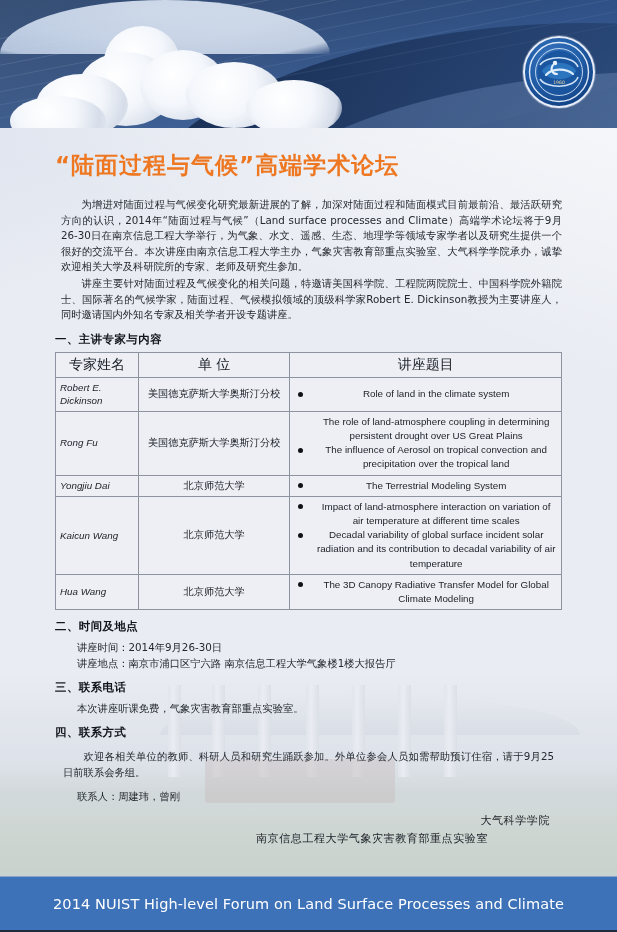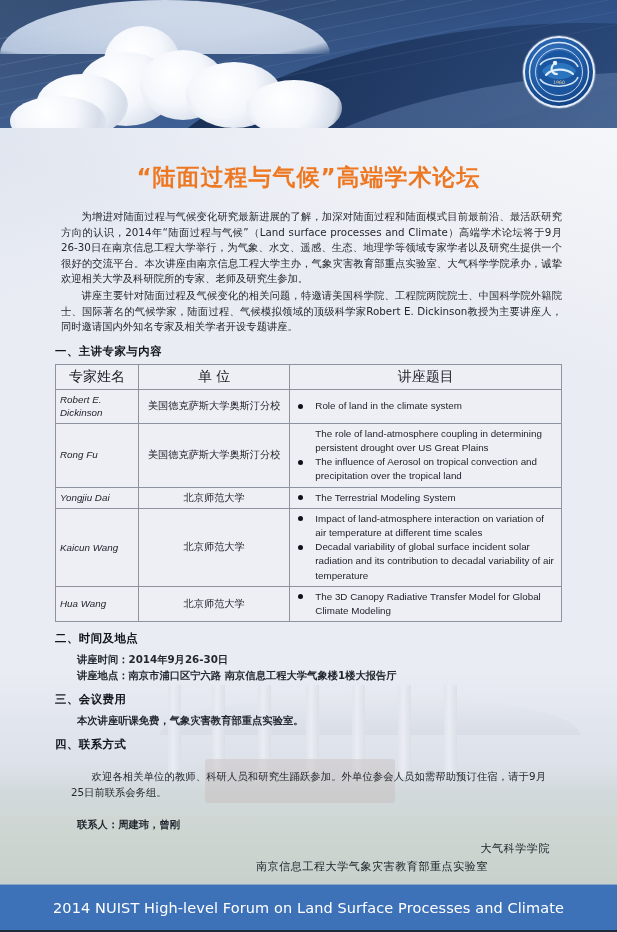--- a/index.html
+++ b/index.html
@@ -114,22 +114,22 @@
     background: linear-gradient(to bottom, rgba(150,168,140,.8), rgba(120,142,110,.9));
   }
 
   .content {
     position: relative;
     padding: 0 55px;
     z-index: 3;
   }
 
   .title {
-    margin: 12px; padding: 22px 0 4px 0;
-    text-align: center;
+    margin: 0; padding: 22px 0 4px 0;
+    text-align: left;
     font-size: 23px;
     font-weight: bold;
     color: #ee7822;
     letter-spacing: 1px;
     font-family: "DejaVu Sans", "Liberation Sans", sans-serif;
   }
 
   .para {
     margin: 0 0 1px 6px;
     font-size: 10.3px;
@@ -148,24 +148,23 @@
     color: #12161c;
     letter-spacing: .5px;
     font-family: "DejaVu Sans", "Liberation Sans", sans-serif;
   }
   .sec-line {
     margin: 0 0 0 22px;
     font-size: 10.3px;
     line-height: 16px;
     color: #23282f;
     font-family: "DejaVu Sans", "Liberation Sans", sans-serif;
-    font-weight: bold;
   }
   .sec-para {
-    margin: 16px;
+    margin: 8px;
     font-size: 10.3px;
     line-height: 16px;
     color: #23282f;
     text-indent: 2em;
     text-align: justify;
     font-family: "DejaVu Sans", "Liberation Sans", sans-serif;
   }
 
   
   table.experts {
@@ -205,20 +204,21 @@
   }
   td.topic { padding: 3px 3px 3px 5px; }
   ul.topics { margin: 0; padding: 0; list-style: none; }
   ul.topics li {
     position: relative;
     padding-left: 21px;
     font-size: 9.8px;
     line-height: 14.2px;
     color: #1b1f26;
     margin: 0;
+    text-align: center;
   }
   ul.topics li .dot {
     position: absolute; left: 4px; top: 4.6px;
     width: 5px; height: 5px;
     background: #0e1218;
     border-radius: 50%;
   }
 
   .signature {
     margin: 8px 0 0 0;
@@ -228,21 +228,21 @@
     line-height: 18px;
     color: #1b1f26;
     letter-spacing: .6px;
     font-family: "DejaVu Sans", "Liberation Sans", sans-serif;
   }
   .signature div:last-child { padding-right: 62px; }
 
   
   .footer {
     position: absolute; left: 0; bottom: 0;
-    width: 617px; height: 48px;
+    width: 617px; height: 56px;
     background: #3e72b8;
     border-top: 1px solid #8aa5c9;
     border-bottom: 2px solid #1d2b3d;
     display: flex; align-items: center; justify-content: center;
   }
   .footer-text {
     color: #ffffff;
     font-size: 14.5px;
     letter-spacing: .1px;
     font-family: "DejaVu Sans", "Liberation Sans", sans-serif;
@@ -376,21 +376,21 @@
                 </ul>
               </td>
             </tr>
           </tbody>
       </table>
 
       <div class="sec-head">二、时间及地点</div>
       <div class="sec-line">讲座时间：2014年9月26-30日</div>
       <div class="sec-line">讲座地点：南京市浦口区宁六路 南京信息工程大学气象楼1楼大报告厅</div>
 
-      <div class="sec-head">三、会议费用</div>
+      <div class="sec-head">三、联系电话</div>
       <div class="sec-line">本次讲座听课免费，气象灾害教育部重点实验室。</div>
 
       <div class="sec-head">四、联系方式</div>
       <div class="sec-para">欢迎各相关单位的教师、科研人员和研究生踊跃参加。外单位参会人员如需帮助预订住宿，请于9月25日前联系会务组。</div>
       <div class="sec-line">联系人：周建玮，曾刚</div>
 
       <div class="signature">
         <div>大气科学学院</div>
         <div>南京信息工程大学气象灾害教育部重点实验室</div>
       </div>

